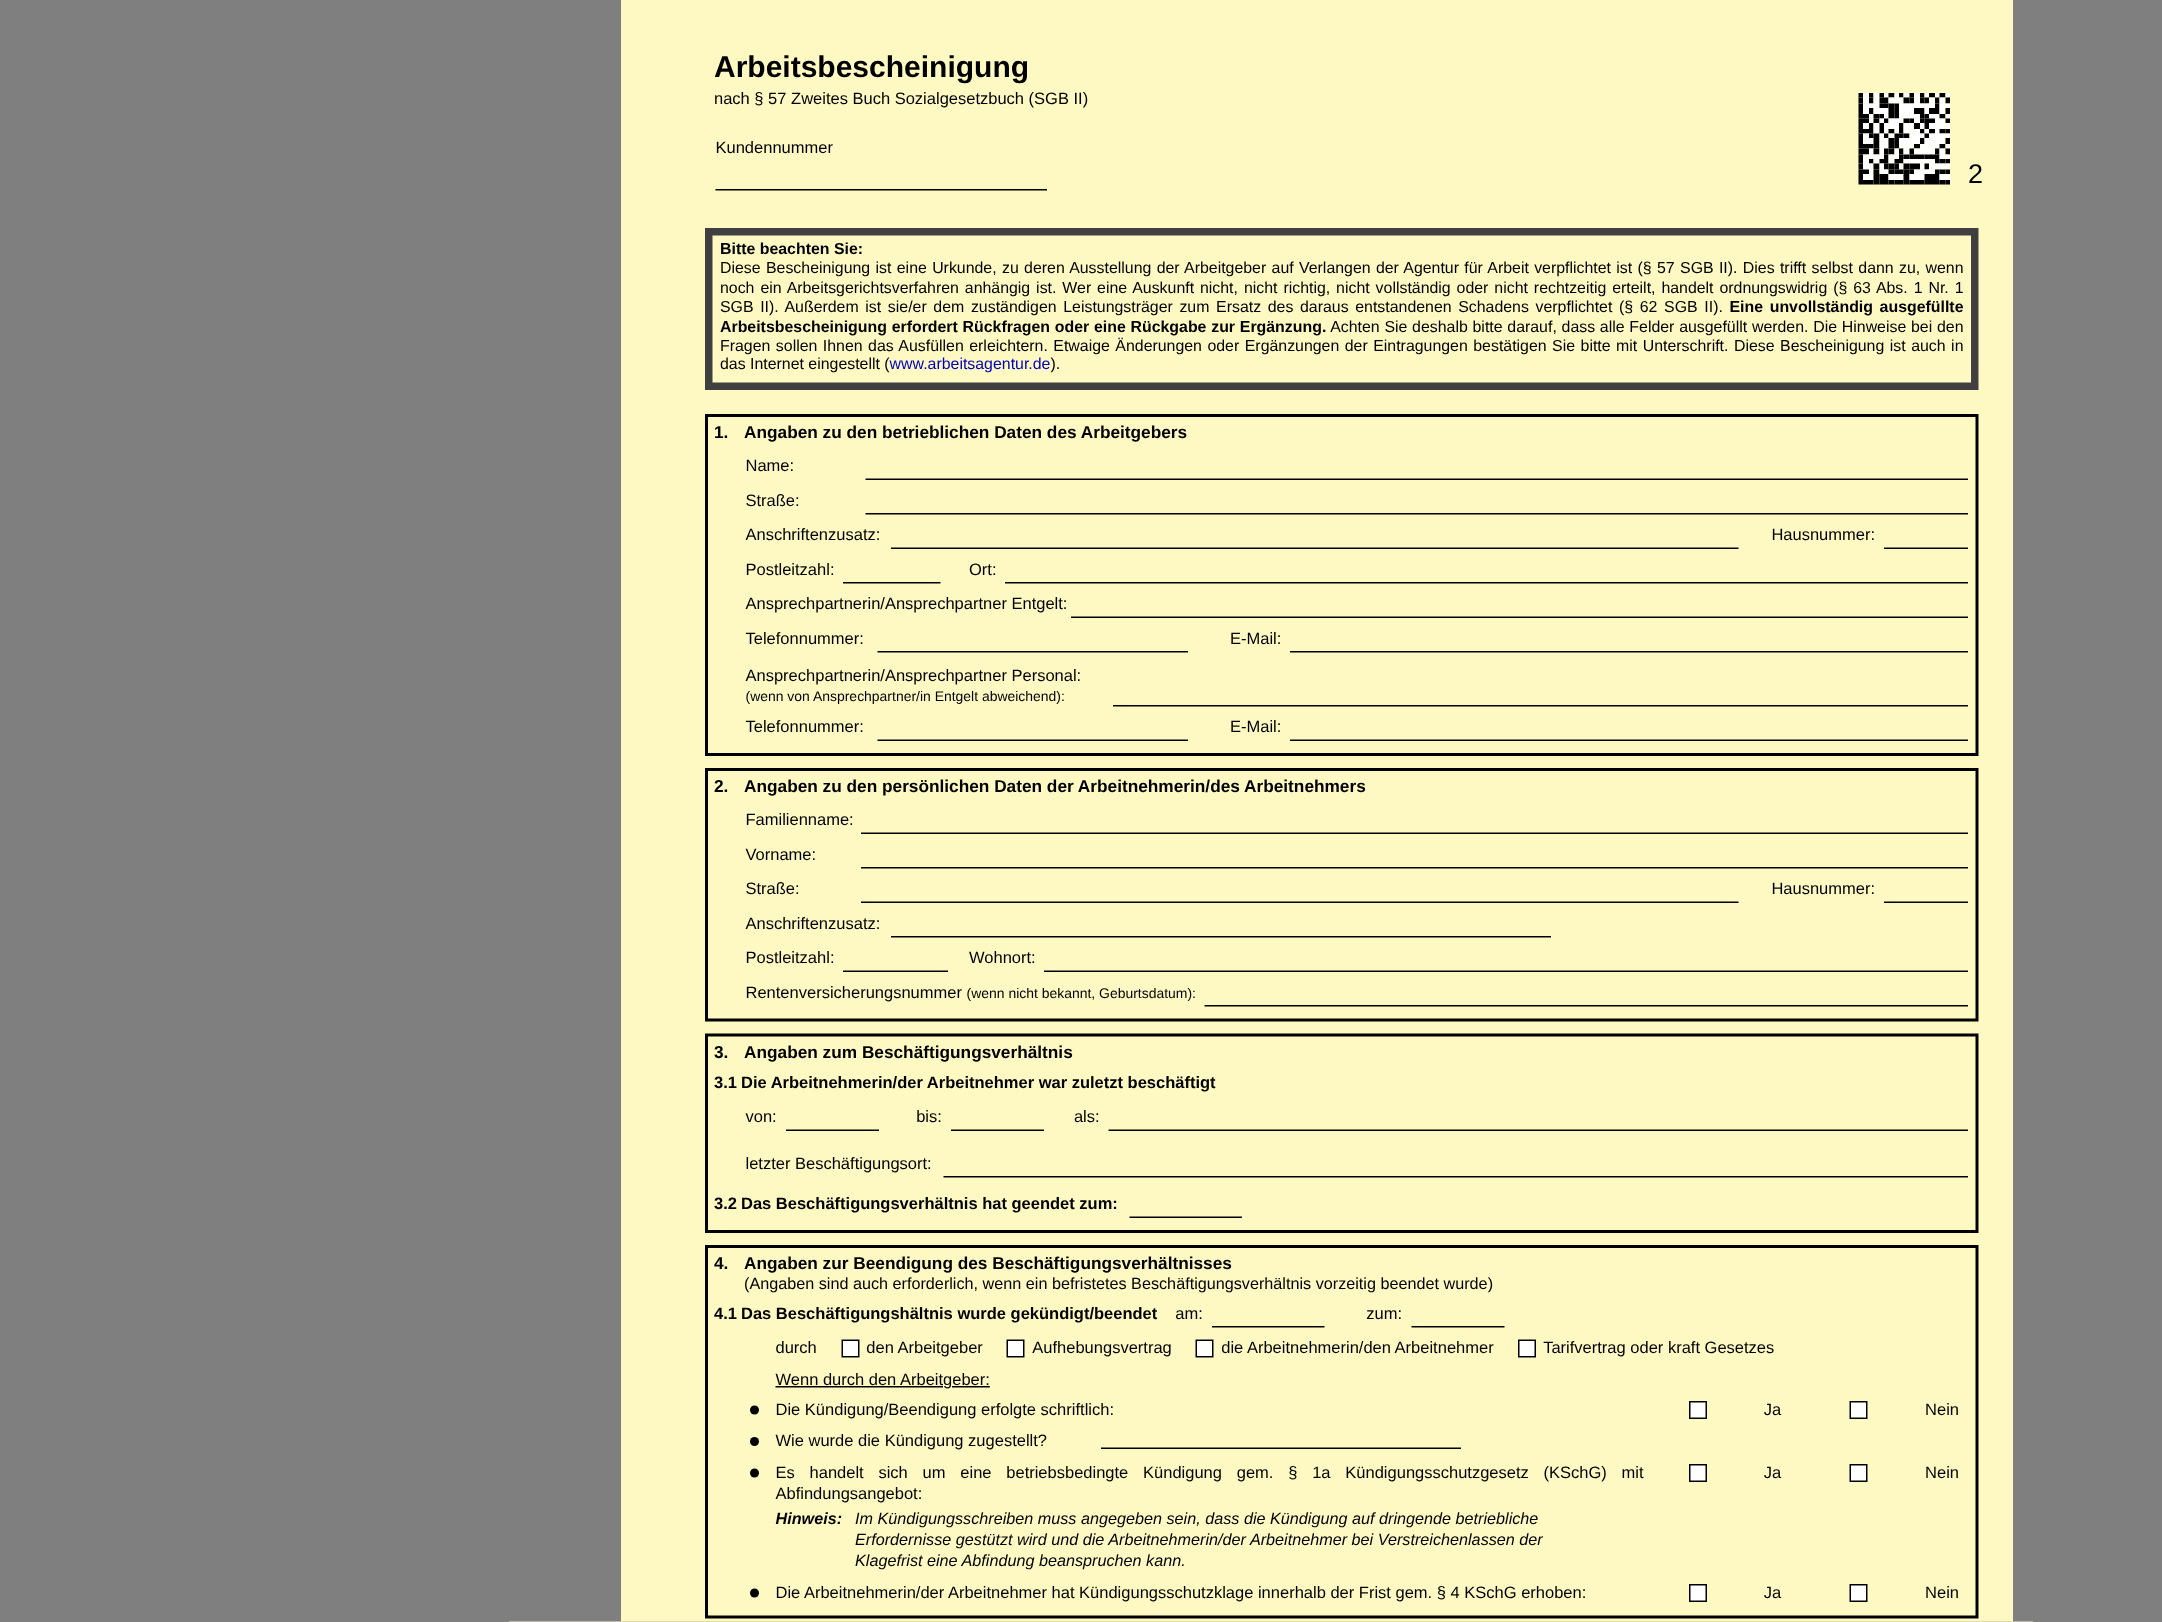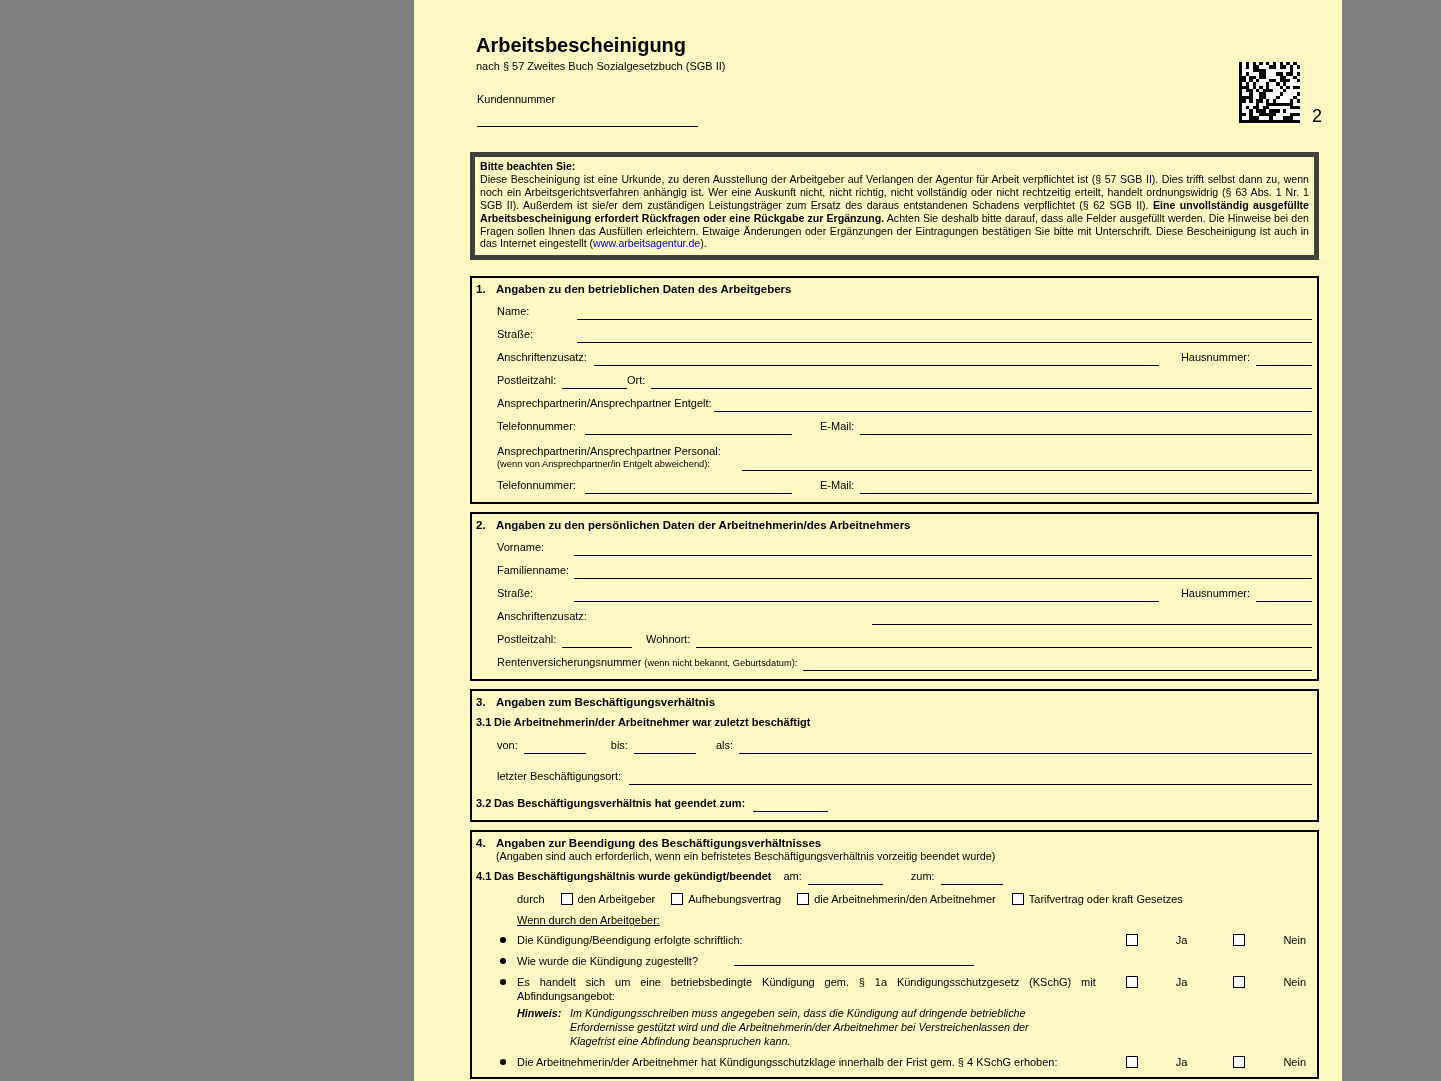--- a/index.html
+++ b/index.html
@@ -23,21 +23,21 @@
   .nlink { color:#0000bf; text-decoration:none; cursor:pointer; }
 
   .box { border:2px solid #000; margin-top:8px; }
   .box.first { margin-top:16px; }
   .sec-head { display:flex; font-weight:bold; font-size:11.5px; padding:5px 5px 0 4px; }
   .sec-num { width:20px; flex-shrink:0; }
   .sec-sub { font-weight:normal; font-size:10.8px; margin-top:1px; }
   .sec-body { padding:2px 5px 8px 25px; }
   .sec-body2 { padding:0 5px 8px 4px; font-size:11px; }
 
-  .frow { display:flex; align-items:flex-end; height:23px; font-size:11px;justify-content:space-between; }
+  .frow { display:flex; align-items:flex-end; height:23px; font-size:11px; }
   .frow.h36 { height:36px; }
   .lbl { padding-bottom:3px; white-space:nowrap; }
   .small { font-size:9.3px; }
   .lblblock { padding-bottom:2px; }
   .lblblock .small { margin-top:2px; }
   .fl { border-bottom:1px solid #000; flex:1; height:15px; }
   .fl.fx { flex:none; }
   .w80 { width:80px; } .w97 { width:97px; } .w65 { width:65px; } .w217 { width:217px; }
   .w88 { width:88px; } .w77 { width:77px; } .w70 { width:70px; } .w62 { width:62px; } .w56 { width:56px; } .w75 { width:75px; } .w207 { width:207px; }
 
@@ -58,21 +58,21 @@
   .btxt.grow { flex:1; text-align:justify; }
   .fl-inline { border-bottom:1px solid #000; width:240px; height:12px; margin-left:6px; }
   .yn { display:flex; align-items:center; margin-left:auto; flex-shrink:0; padding-top:0;gap:33px; }
   .yn .cb.second { margin-left:13px; }
 
   .hinweis { display:flex; margin:3px 0 0 41px; font-size:10.8px; line-height:14px; font-style:italic; }
   .hlabel { font-weight:bold; width:53px; flex-shrink:0; }
   .htext { width:480px; }
 
   .ml6 { margin-left:6px; } .ml8 { margin-left:8px; } .ml12 { margin-left:12px; }
-  .ml14 { margin-left:14px; } .ml19 { } .ml20 { margin-left:20px; }
+  .ml14 { margin-left:14px; } .ml19 { margin-left:19px; } .ml20 { margin-left:20px; }
   .ml22 { margin-left:22px; } .ml25 { margin-left:25px; } .ml28 { margin-left:28px; }
 </style>
 </head>
 <body>
 
 <div class="sheet">
 
   <div class="title">Arbeitsbescheinigung</div>
   <div class="subtitle">nach § 57 Zweites Buch Sozialgesetzbuch (SGB II)</div>
 
@@ -464,25 +464,25 @@
     </div>
   </div>
 
   <div class="box">
     <div class="sec-head">
       <span class="sec-num">2.</span>
       <span>Angaben zu den persönlichen Daten der Arbeitnehmerin/des Arbeitnehmers</span>
     </div>
     <div class="sec-body">
       <div class="frow">
+        <span class="lbl w77">Familienname:</span>
+        <span class="fl"></span>
+      </div>
+      <div class="frow">
         <span class="lbl w77">Vorname:</span>
-        <span class="fl"></span>
-      </div>
-      <div class="frow">
-        <span class="lbl w77">Familienname:</span>
         <span class="fl"></span>
       </div>
       <div class="frow">
         <span class="lbl w77">Straße:</span>
         <span class="fl"></span>
         <span class="lbl ml22">Hausnummer:</span>
         <span class="fl fx w56 ml6"></span>
       </div>
       <div class="frow">
         <span class="lbl w97">Anschriftenzusatz:</span>

